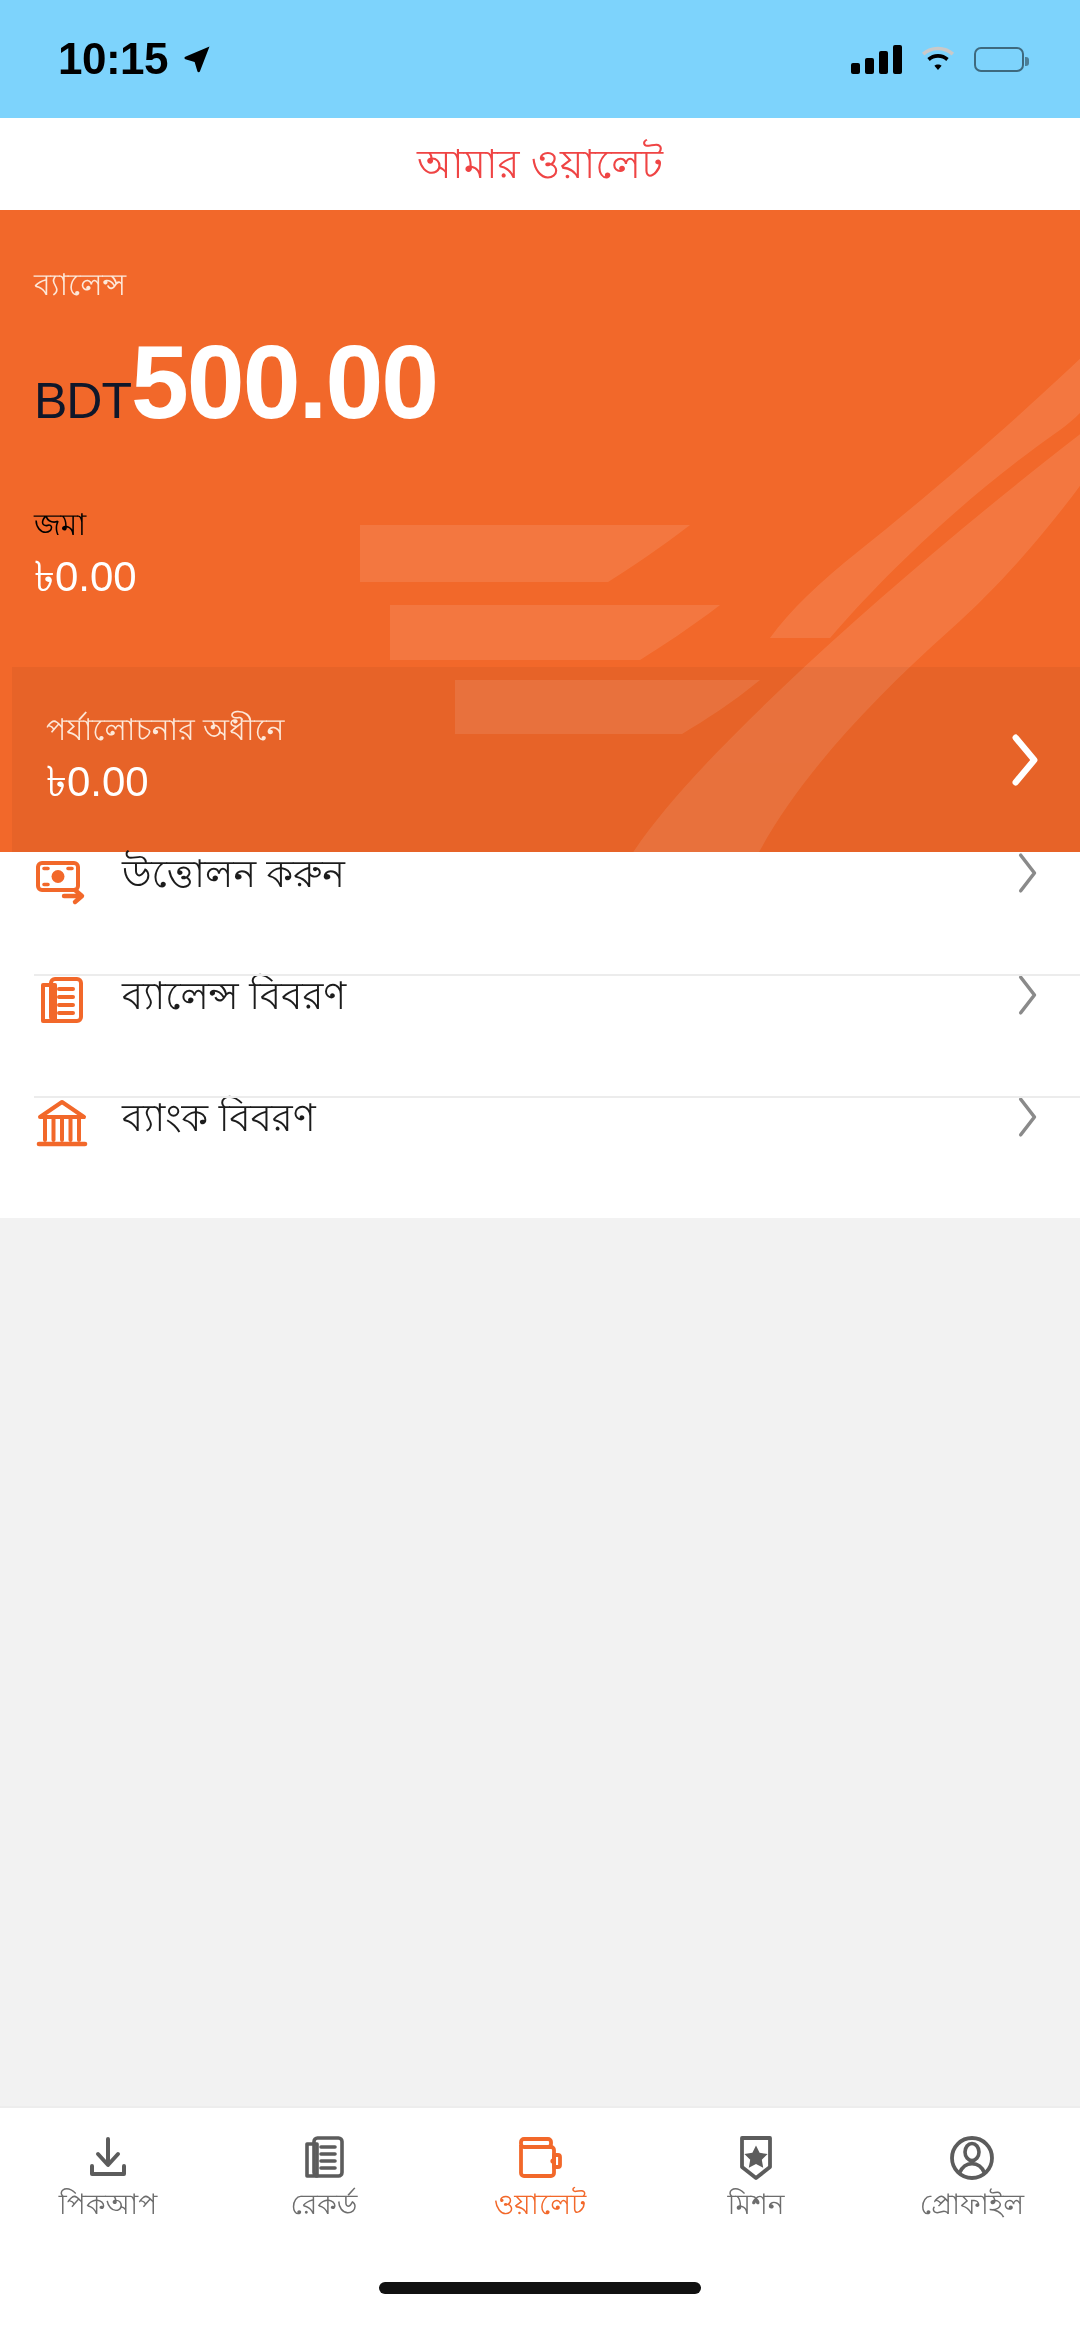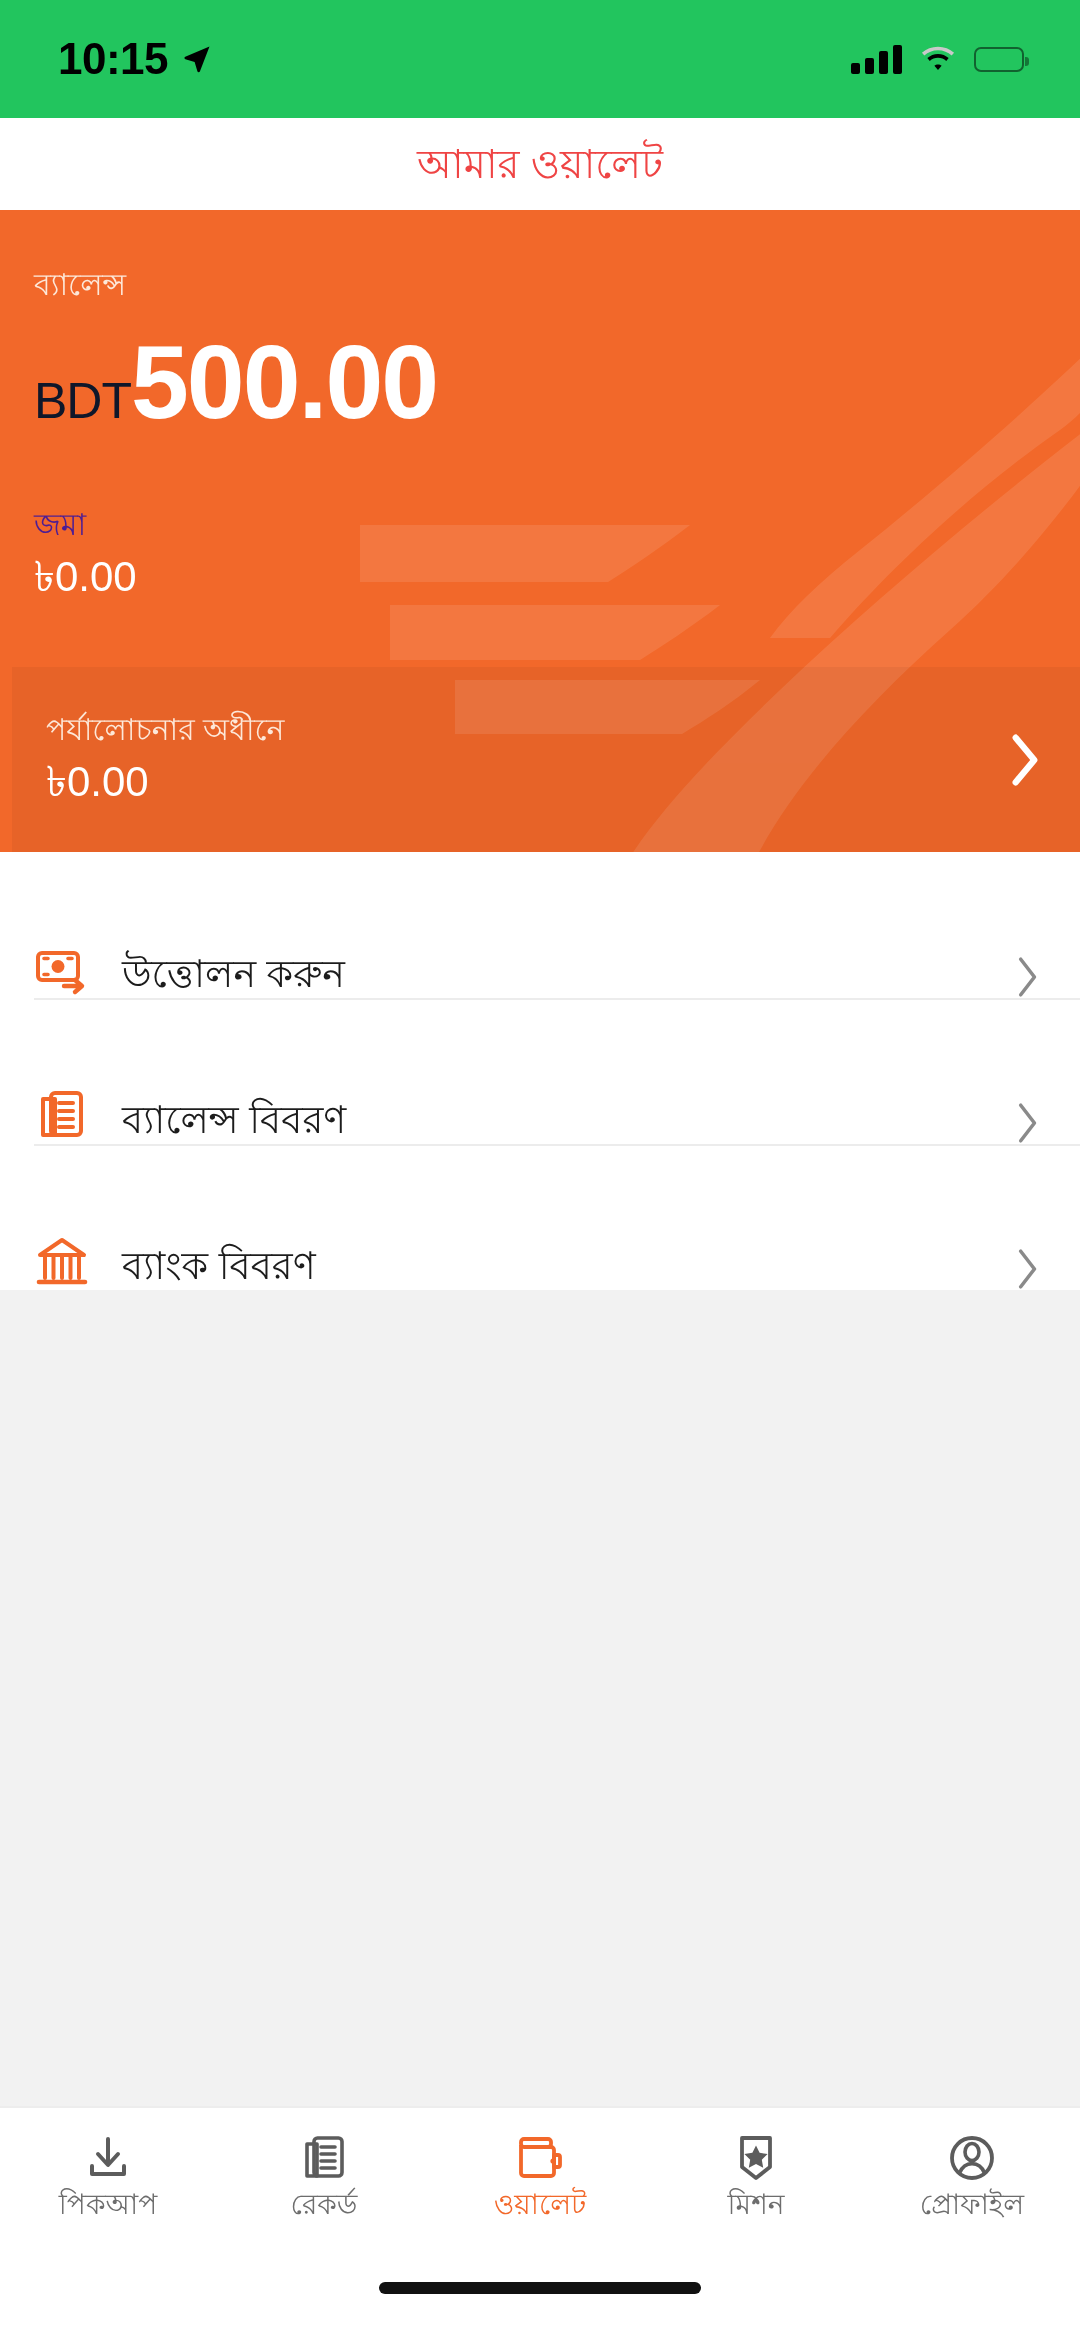--- a/index.html
+++ b/index.html
@@ -8,21 +8,21 @@
     font-family:"Liberation Sans", "DejaVu Sans", sans-serif;
     background:#ffffff; overflow:hidden;
   }
   .screen {
     position:relative; width:1080px; height:2336px;
     background:#f2f2f2; display:flex; flex-direction:column;
   }
 
   
   .statusbar {
-    height:118px; background:#22c55e; flex:0 0 118px;
+    height:118px; background:#7dd3fc; flex:0 0 118px;
     display:flex; align-items:center; justify-content:space-between;
     padding:0 56px 0 58px;
   }
   .sb-left { display:flex; align-items:center; gap:14px; }
   .sb-time {
     font-size:44px; font-weight:600; color:#000; letter-spacing:-0.5px;
     line-height:1;
   }
   .sb-loc { display:block; width:30px; height:30px; }
   .sb-right { display:flex; align-items:center; gap:18px; }
@@ -69,38 +69,38 @@
   .amount-row { display:flex; align-items:baseline; }
   .amount-cur {
     font-size:50px; color:#0f172a; font-weight:400; line-height:1;
     letter-spacing:-1px;
   }
   .amount-val {
     font-size:104px; color:#ffffff; font-weight:700; line-height:1;
     letter-spacing:-2px;
   }
   .deposit { position:relative; z-index:2; padding:72px 34px 0 34px; }
-  .deposit-label { font-size:30px; color:#4c1d95; margin-bottom:8px; line-height:1.25; }
+  .deposit-label { font-size:30px; color:#000000; margin-bottom:8px; line-height:1.25; }
   .deposit-val { font-size:42px; color:#ffffff; line-height:1.25; }
 
   .review {
     position:absolute; left:12px; right:0; bottom:0; height:185px; z-index:2;
     background:rgba(0,0,0,0.045);
     display:flex; align-items:center; justify-content:space-between;
     padding:0 40px 0 34px;
   }
   .review-text { display:flex; flex-direction:column; }
   .review-label { font-size:30px; color:#fde8d9; margin-bottom:8px; line-height:1.25; }
   .review-val { font-size:42px; color:#ffffff; line-height:1.25; }
   .chev-white { width:30px; height:52px; }
 
   
   .menu { background:#ffffff; flex:0 0 auto; }
   .menu-row {
-    height:146px; display:flex; align-items:flex-end;
+    height:122px; display:flex; align-items:flex-start;
     padding:0 40px 0 34px; position:relative; background:#ffffff;
   }
   .menu-row + .menu-row::before {
     content:""; position:absolute; left:34px; right:0; top:0;
     height:2px; background:#ececec;
   }
   .menu-icon {
     width:56px; height:56px; flex:0 0 56px;
     display:flex; align-items:center; justify-content:center;
   }

